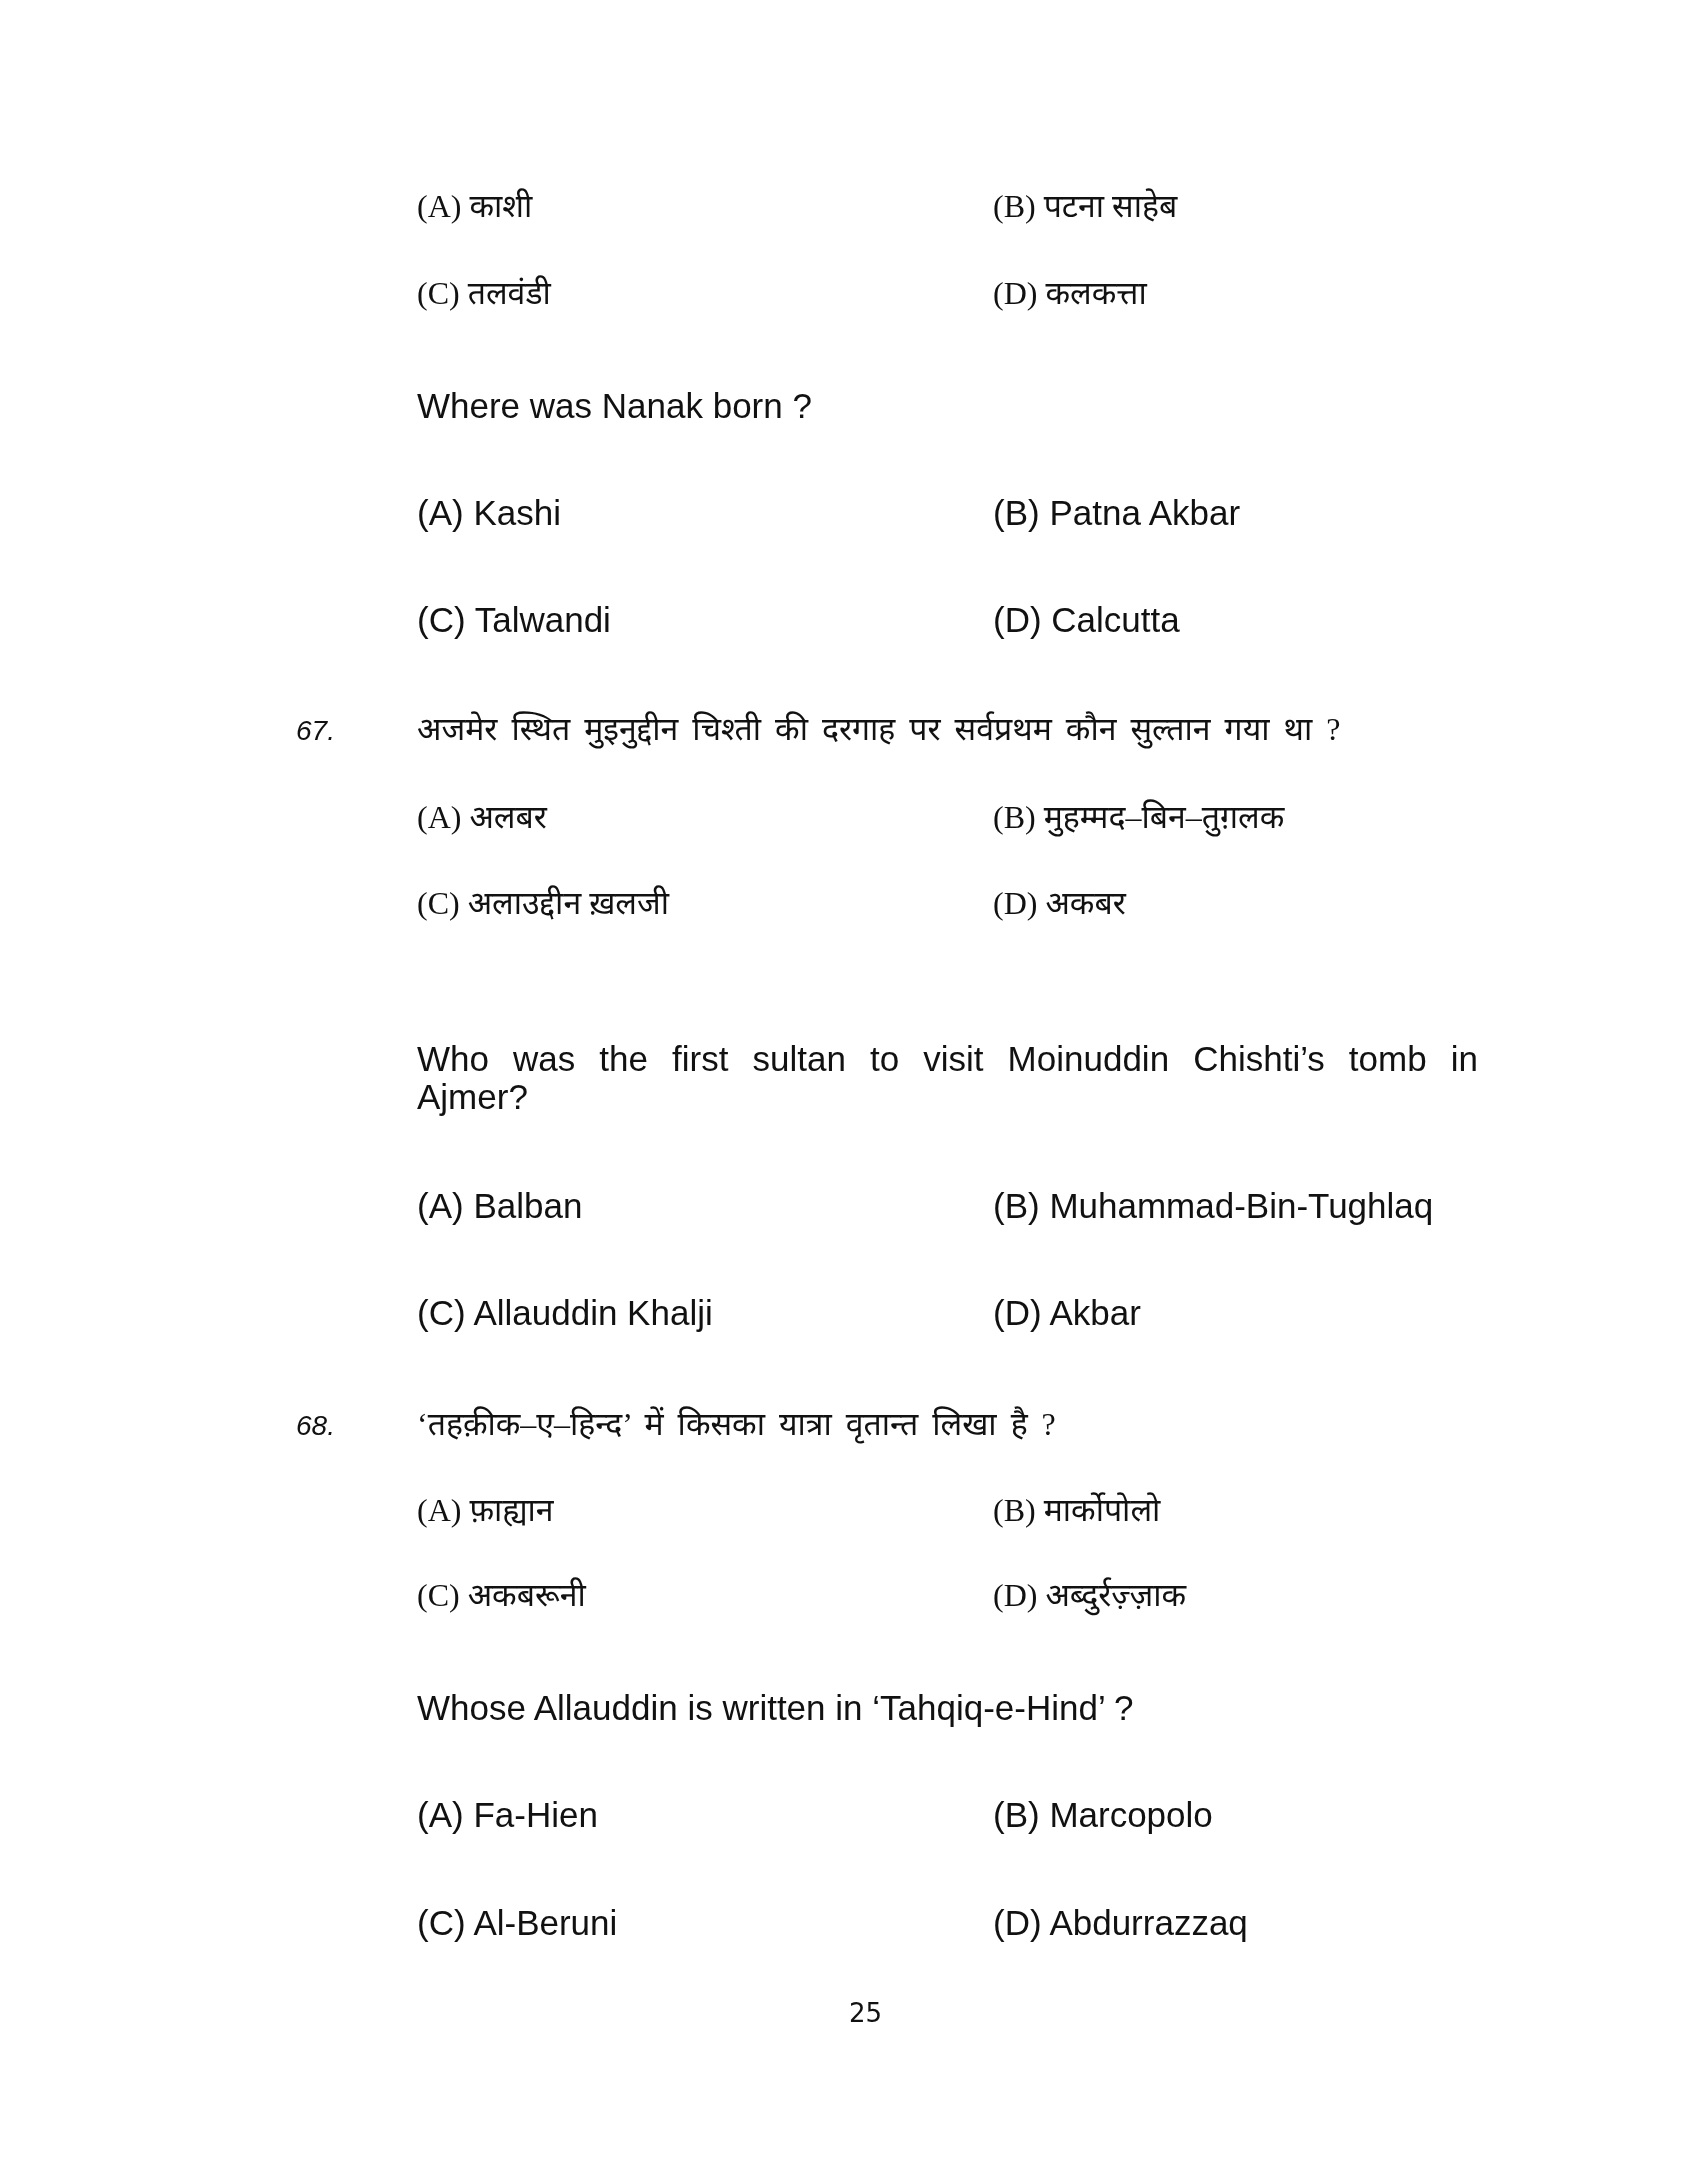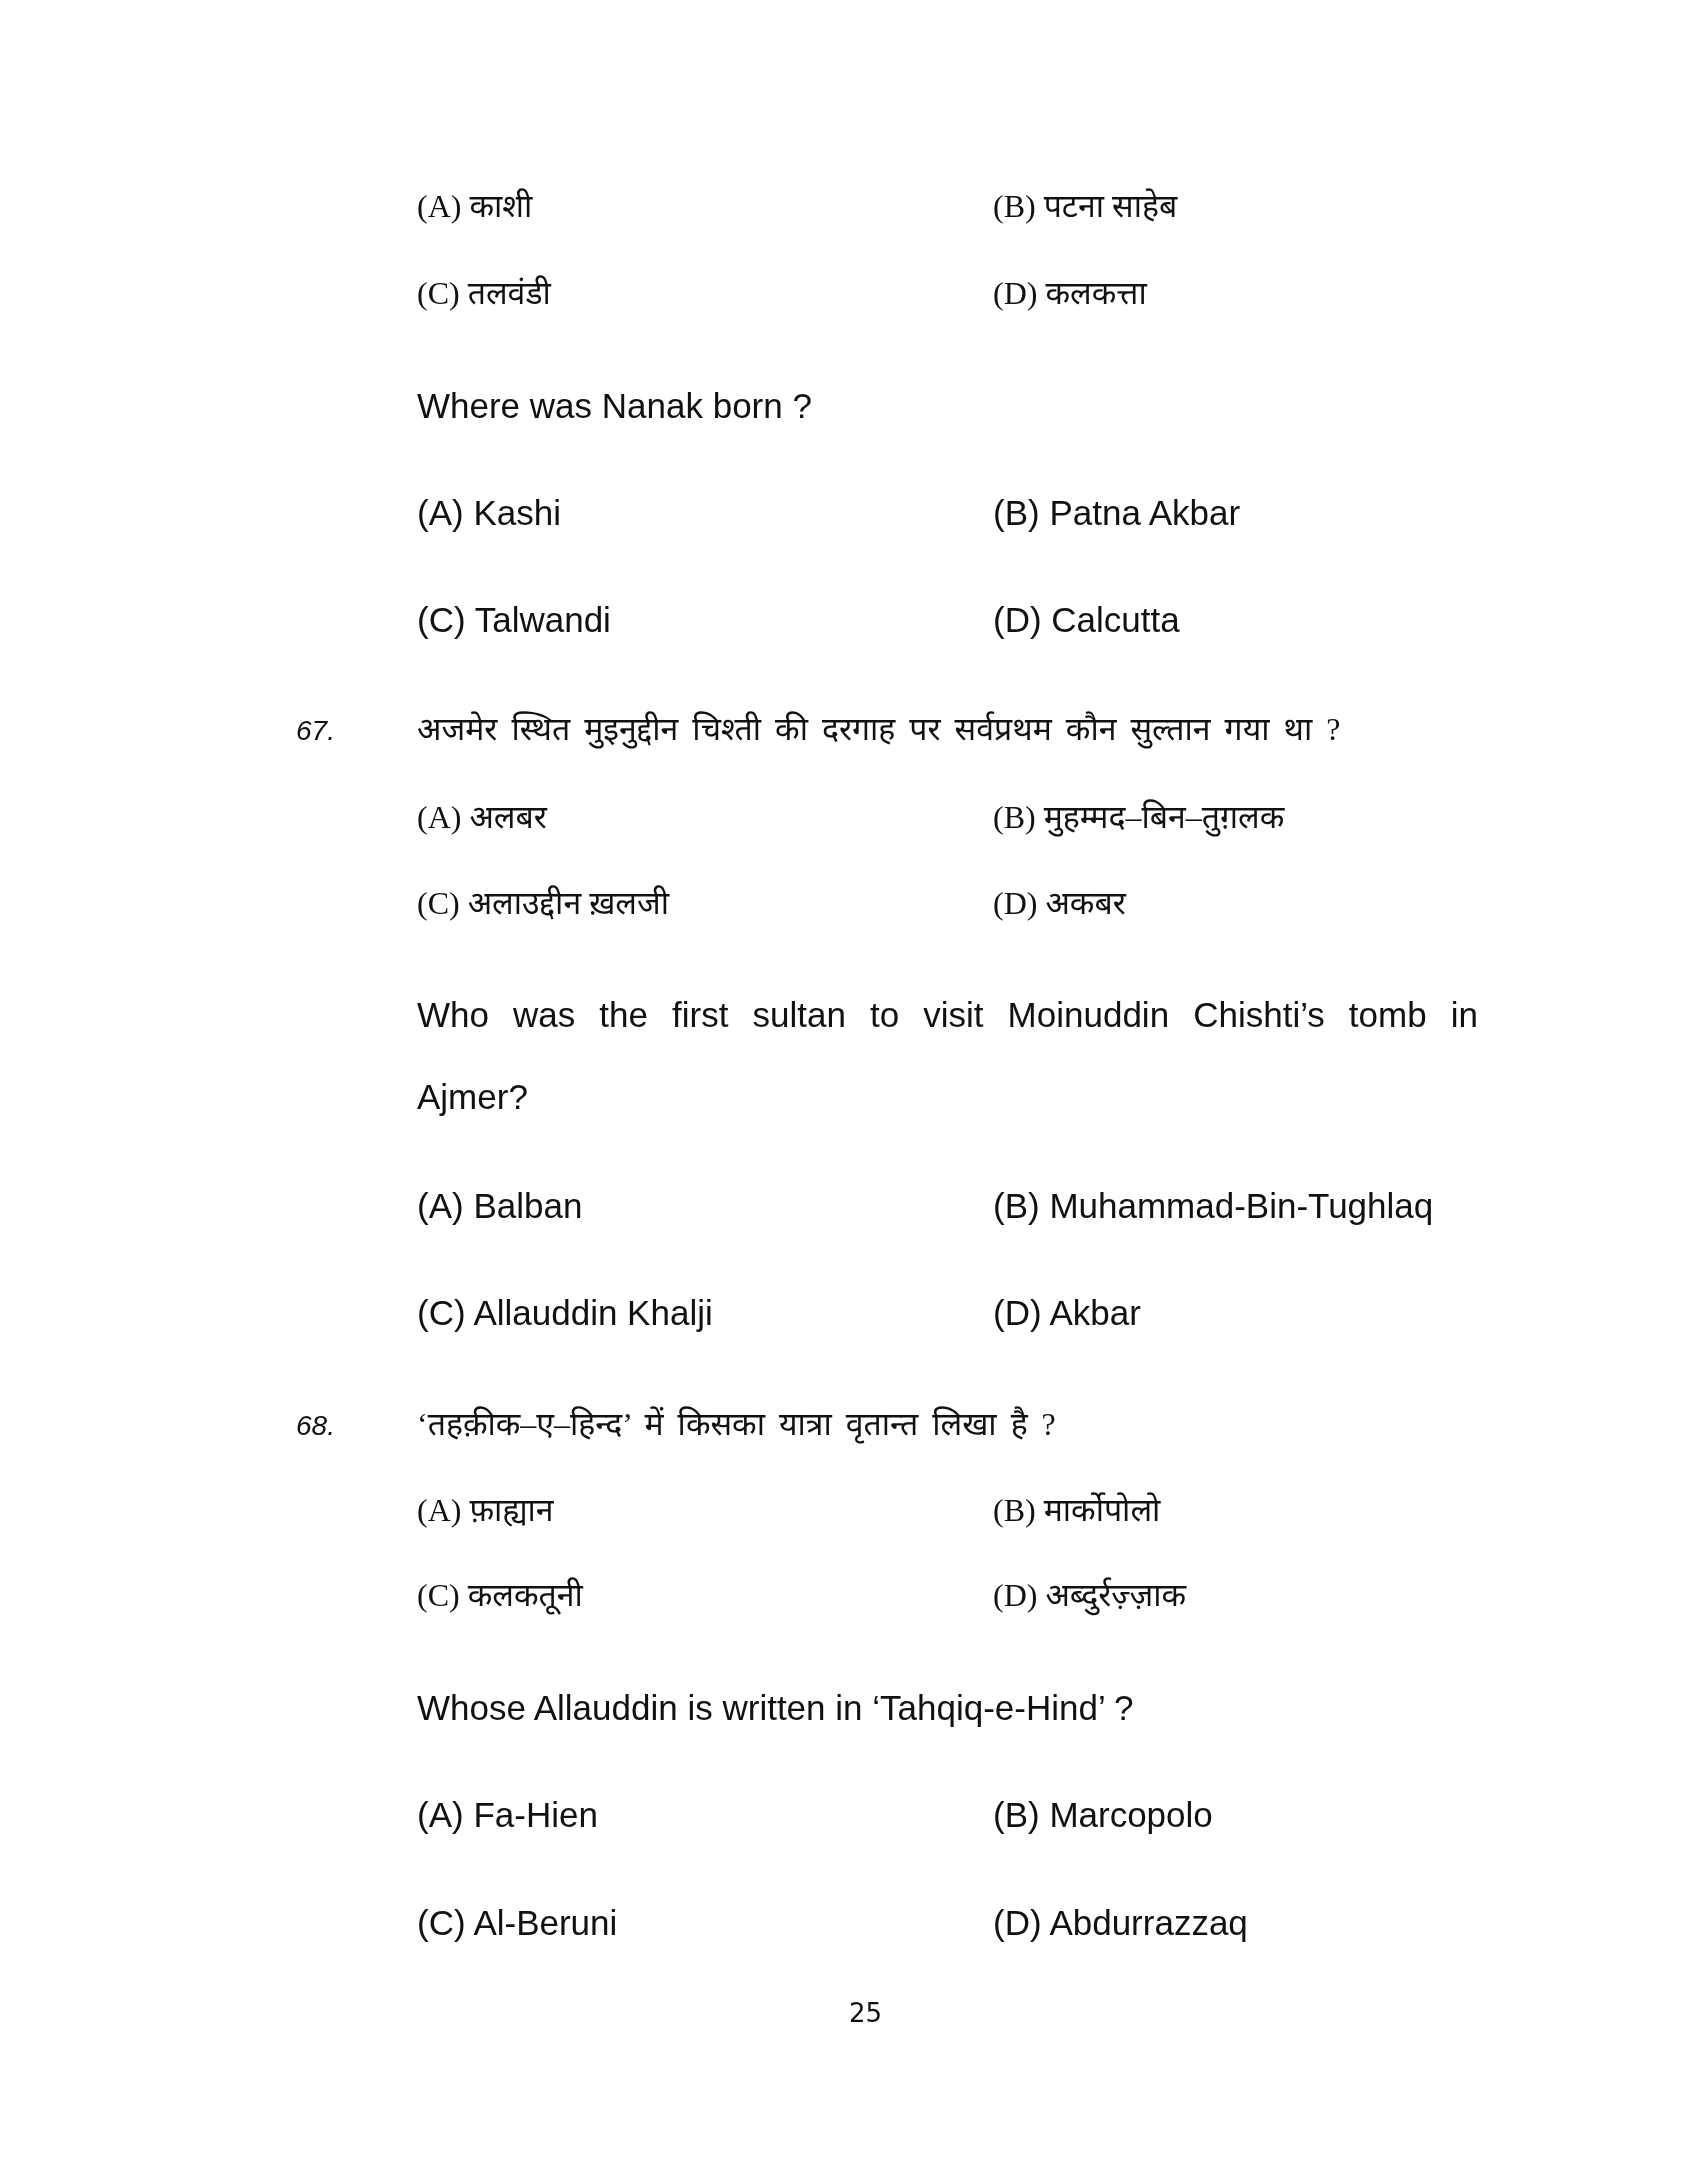--- a/index.html
+++ b/index.html
@@ -3,21 +3,21 @@
 <meta charset="utf-8">
 <style>
   html, body { margin:0; padding:0; background:#ffffff; }
   body { width:1683px; height:2178px; position:relative; overflow:hidden;
          font-family:"Liberation Sans", "DejaVu Sans", sans-serif; color:#111; }
   .line { position:absolute; font-size:35px; line-height:44px; white-space:nowrap; }
   .hi { font-family:Liberation Serif, serif; font-size:32px; }
   .num { position:absolute; font-size:28px; line-height:44px; left:296px;font-style:italic; }
   .colA { left:417px; }
   .colB { left:993px; }
-  .just { left:417px; width:1061px; white-space:normal; text-align:justify; text-align-last:justify; }
+  .just { left:417px; width:1061px; white-space:normal; text-align:justify; text-align-last:justify;margin-top:44px; }
   .pageno { position:absolute; left:0; width:1731px; text-align:center; font-size:26px;
             font-family:"DejaVu Sans", sans-serif; top:1998px; }
 </style>
 </head>
 <body>
 
 <div class="line colA hi" style="top:184px">(A) काशी</div>
 <div class="line colB hi" style="top:184px">(B) पटना साहेब</div>
 <div class="line colA hi" style="top:271px">(C) तलवंडी</div>
 <div class="line colB hi" style="top:271px">(D) कलकत्ता</div>
@@ -43,21 +43,21 @@
 <div class="line colA" style="top:1184px">(A) Balban</div>
 <div class="line colB" style="top:1184px">(B) Muhammad-Bin-Tughlaq</div>
 <div class="line colA" style="top:1291px">(C) Allauddin Khalji</div>
 <div class="line colB" style="top:1291px">(D) Akbar</div>
 
 <div class="num" style="top:1404px">68.</div>
 <div class="line colA hi" style="top:1402px; word-spacing:6px">‘तहक़ीक–ए–हिन्द’ में किसका यात्रा वृतान्त लिखा है ?</div>
 
 <div class="line colA hi" style="top:1488px">(A) फ़ाह्यान</div>
 <div class="line colB hi" style="top:1488px">(B) मार्कोपोलो</div>
-<div class="line colA hi" style="top:1573px">(C) कलकतूनी</div>
+<div class="line colA hi" style="top:1573px">(C) अकबरूनी</div>
 <div class="line colB hi" style="top:1573px">(D) अब्दुर्रज़्ज़ाक</div>
 
 <div class="line colA" style="top:1686px">Whose Allauddin is written in ‘Tahqiq-e-Hind’ ?</div>
 
 <div class="line colA" style="top:1793px">(A) Fa-Hien</div>
 <div class="line colB" style="top:1793px">(B) Marcopolo</div>
 <div class="line colA" style="top:1901px">(C) Al-Beruni</div>
 <div class="line colB" style="top:1901px">(D) Abdurrazzaq</div>
 
 <div class="pageno">25</div>

